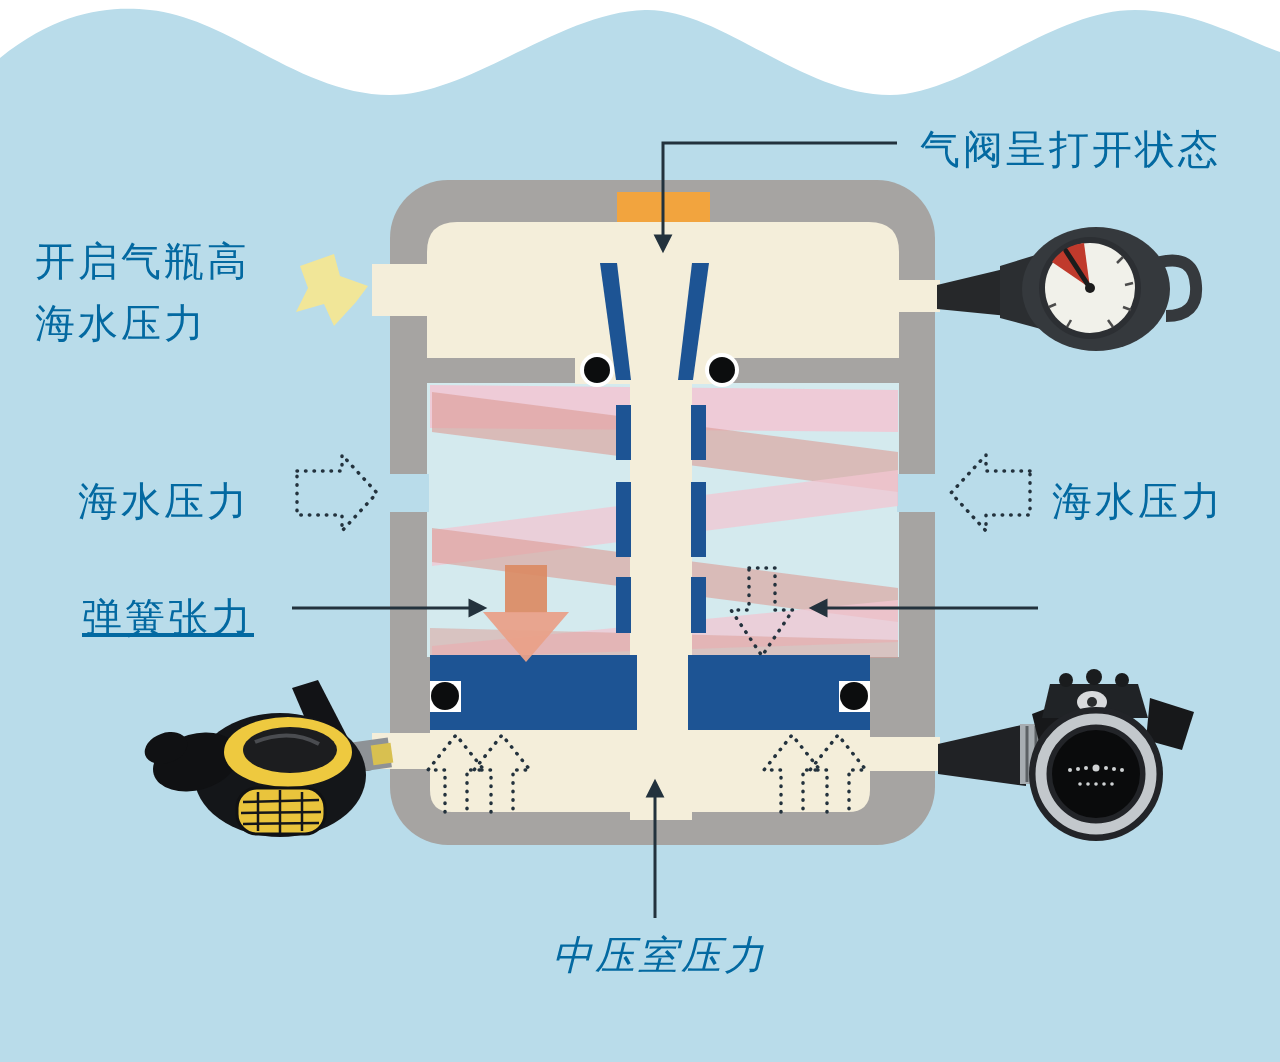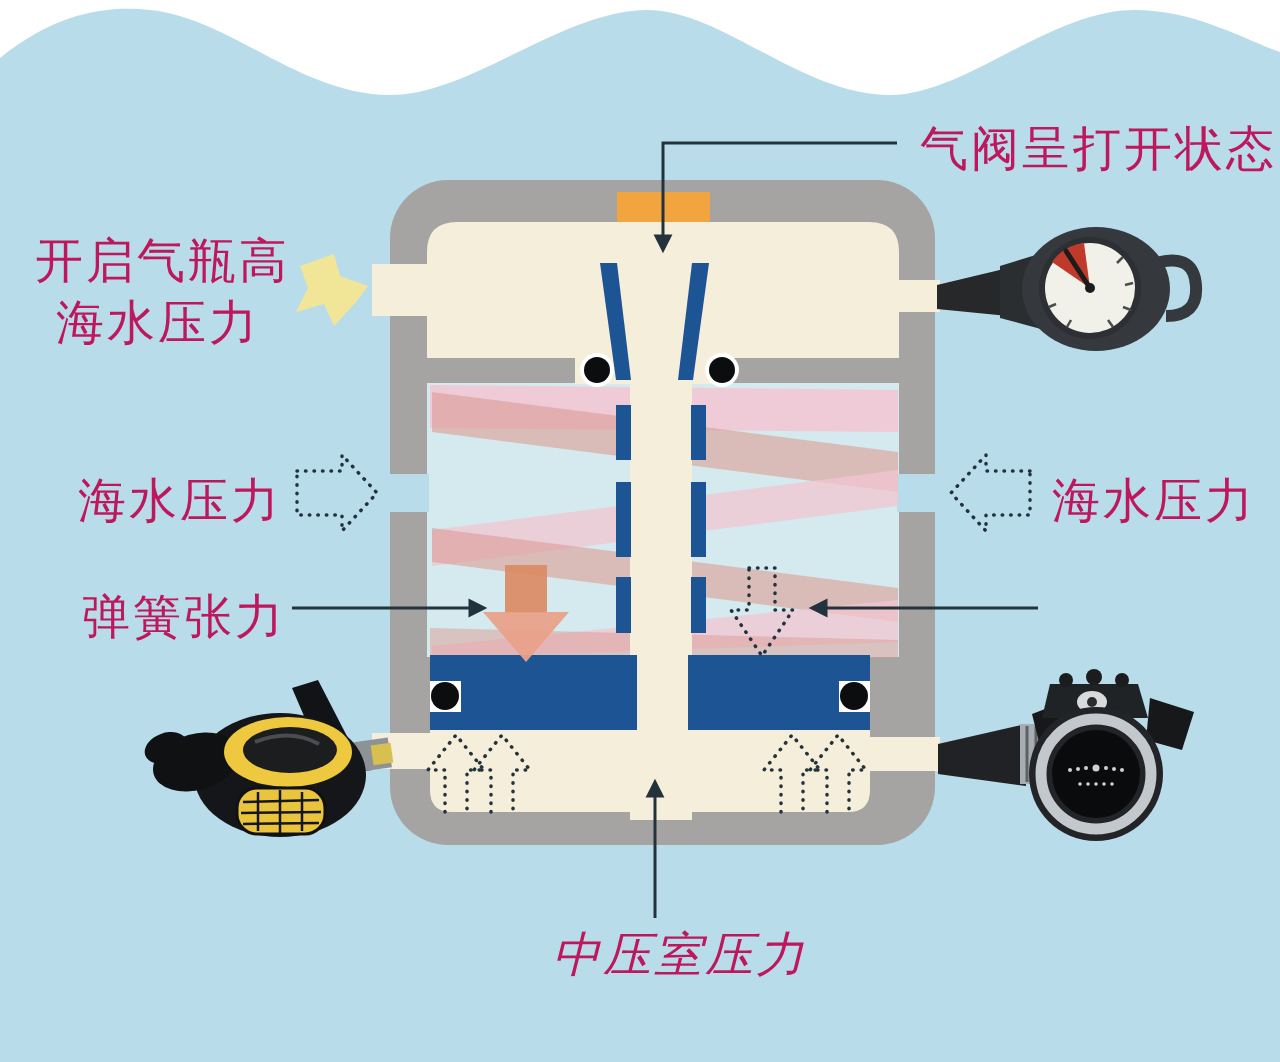--- a/index.html
+++ b/index.html
@@ -1,20 +1,20 @@
 <!DOCTYPE html>
 <html><head>
 <meta charset="utf-8">
 <style>
   html,body{margin:0;padding:0;}
   body{font-family:"Liberation Sans",sans-serif;}
   .scene{position:relative;width:1280px;height:1062px;background:#b9dcea;overflow:hidden;}
   .scene svg{position:absolute;left:0;top:0;}
-  .label{position:absolute;color:#be185d;font-size:48px;letter-spacing:3px;line-height:62px;white-space:nowrap;}
-  .label.center{text-align:center;}
+  .label{position:absolute;color:#0369a1;font-size:40px;letter-spacing:3px;line-height:62px;white-space:nowrap;}
+  .label.center{}
 </style>
 </head>
 <body>
 
 <div class="scene">
 
   <svg width="1280" height="1062" viewBox="0 0 1280 1062">
 
     <path fill="#ffffff" d="M0,0 L1280,0 L1280,52 C1245,40 1195,10 1135,10 C1050,10 965,95 890,95 C800,95 720,8 645,10 C560,12 470,95 390,95 C300,95 230,18 150,10 C110,6 60,10 0,58 Z"></path>
 
@@ -191,18 +191,18 @@
 
   <div class="label center" style="left:35px;top:230px;width:246px;">
     <div>开启气瓶高</div>
     <div>海水压力</div>
   </div>
 
   <div class="label" style="left:78px;top:470px;">海水压力</div>
 
   <div class="label" style="left:1052px;top:470px;">海水压力</div>
 
-  <div class="label" style="left:82px;top:586px;">弹簧张力</div>
+  <div class="label" style="left:82px;top:586px;text-decoration:underline;">弹簧张力</div>
 
 
   <div class="label" style="left:552px;top:924px;font-style:italic;">中压室压力</div>
 
 </div>
 
 </body></html>

